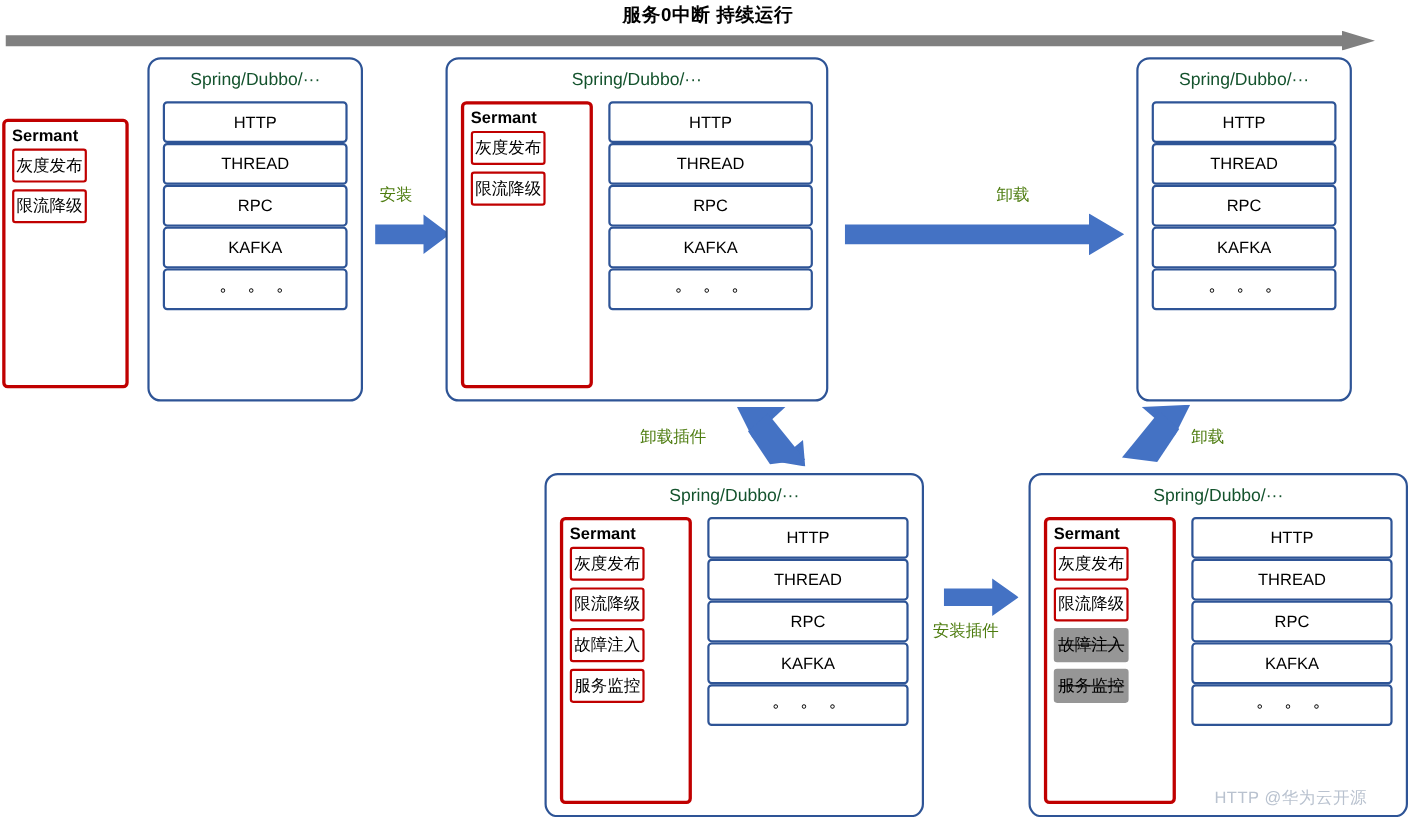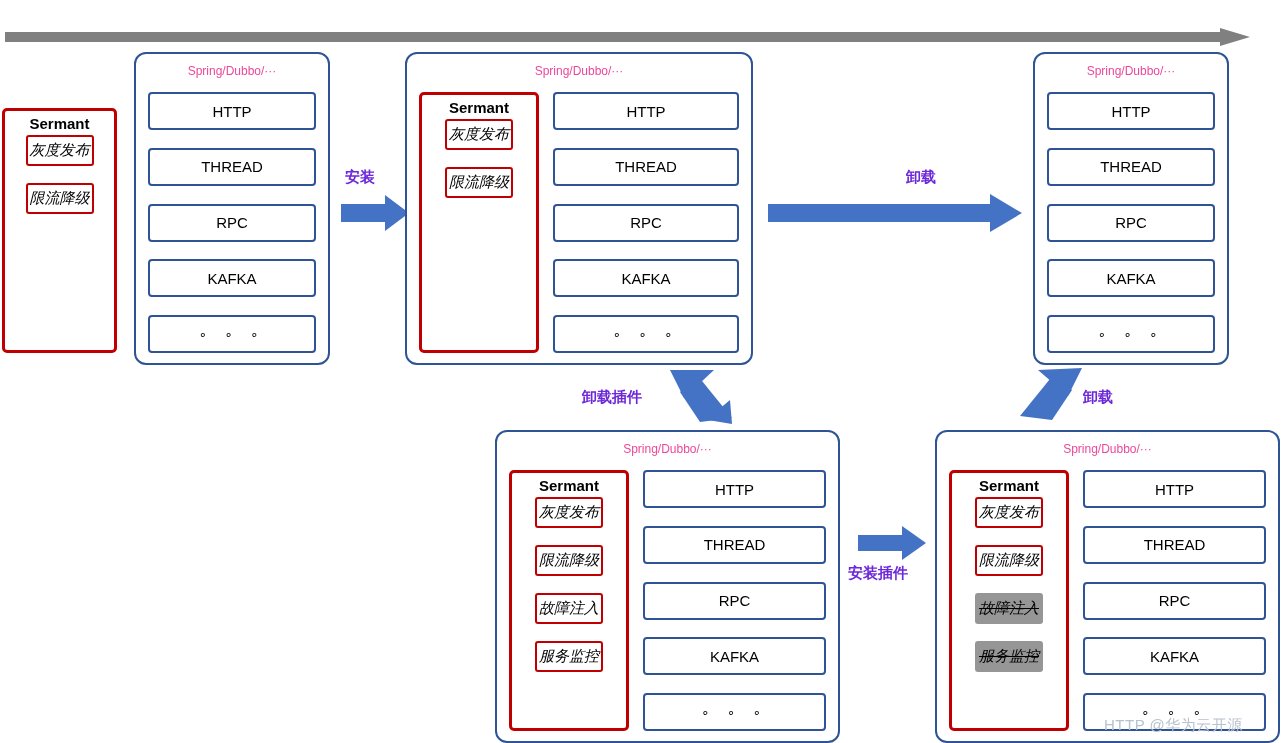--- a/index.html
+++ b/index.html
@@ -45,41 +45,40 @@
     border: 2.5px solid #2e5496;
     border-radius: 12px;
     background: #ffffff;
   }
   .panel-title {
     position: absolute;
     left: 0;
     right: 0;
     top: 10px;
     text-align: center;
-    font-size: 12px;
-    color: #ec4899;
+    font-size: 16px;
+    color: #14532d;
     white-space: nowrap;
   }
   .panel-body {
     position: absolute;
     left: 0;
     right: 0;
     top: 38px;
     bottom: 10px;
     display: flex;
     flex-direction: row;
     padding: 0 12px;
     box-sizing: border-box;
     gap: 14px;
   }
   .tech-col {
     flex: 1;
     display: flex;
     flex-direction: column;
-    justify-content: space-between;
     min-width: 0;
   }
   .tech-box {
     box-sizing: border-box;
     border: 2.5px solid #2e5496;
     border-radius: 4px;
     background: #ffffff;
     text-align: center;
     font-size: 15px;
     color: #000000;
@@ -96,79 +95,79 @@
 
   
   .sermant {
     position: absolute;
     box-sizing: border-box;
     border: 3px solid #c00000;
     border-radius: 5px;
     background: #ffffff;
     display: flex;
     flex-direction: column;
-    align-items: center;
+    align-items: flex-start;
     padding: 4px 6px 20px 6px;
   }
   .sermant-title {
     text-align: center;
     font-size: 15px;
     font-weight: bold;
     color: #000000;
     margin-bottom: 3px;
     white-space: nowrap;
   }
   .plugin {
     box-sizing: border-box;
     border: 2.5px solid #c00000;
     border-radius: 3px;
     background: #ffffff;
     text-align: center;
     font-size: 15px;
     color: #000000;
     padding: 4px 2px;
-    margin-bottom: 17px;
-    white-space: nowrap;
-    font-style: italic;
+    margin-bottom: 6px;
+    white-space: nowrap;
   }
   .plugin.disabled {
     background: #969696;
     border-color: #969696;
     text-decoration: line-through;
     color: #000000;
   }
 
   
   .arrow {
     position: absolute;
   }
   .arrow-label {
     position: absolute;
     font-size: 15px;
-    font-weight: bold;
-    color: #6d28d9;
+    font-weight: normal;
+    color: #4d7c0f;
     white-space: nowrap;
   }
 
   
   .watermark {
     position: absolute;
     left: 1104px;
     top: 716px;
     font-size: 15px;
     color: #b9c2cf;
     white-space: nowrap;
     letter-spacing: 0.5px;
   }
 </style>
 </head>
 <body>
 
 <div id="canvas">
 
+  <div class="banner-title">服务0中断 持续运行</div>
   <svg class="banner-arrow" viewBox="0 0 1245 18" preserveAspectRatio="none">
     <polygon points="0,4 1215,4 1215,0 1245,9 1215,18 1215,14 0,14" fill="#808080"></polygon>
   </svg>
 
   <div class="sermant" style="left:2px; top:108px; width:115px; height:245px;">
     <div class="sermant-title">Sermant</div>
     <div class="plugin">灰度发布</div>
     <div class="plugin">限流降级</div>
   </div>
 

